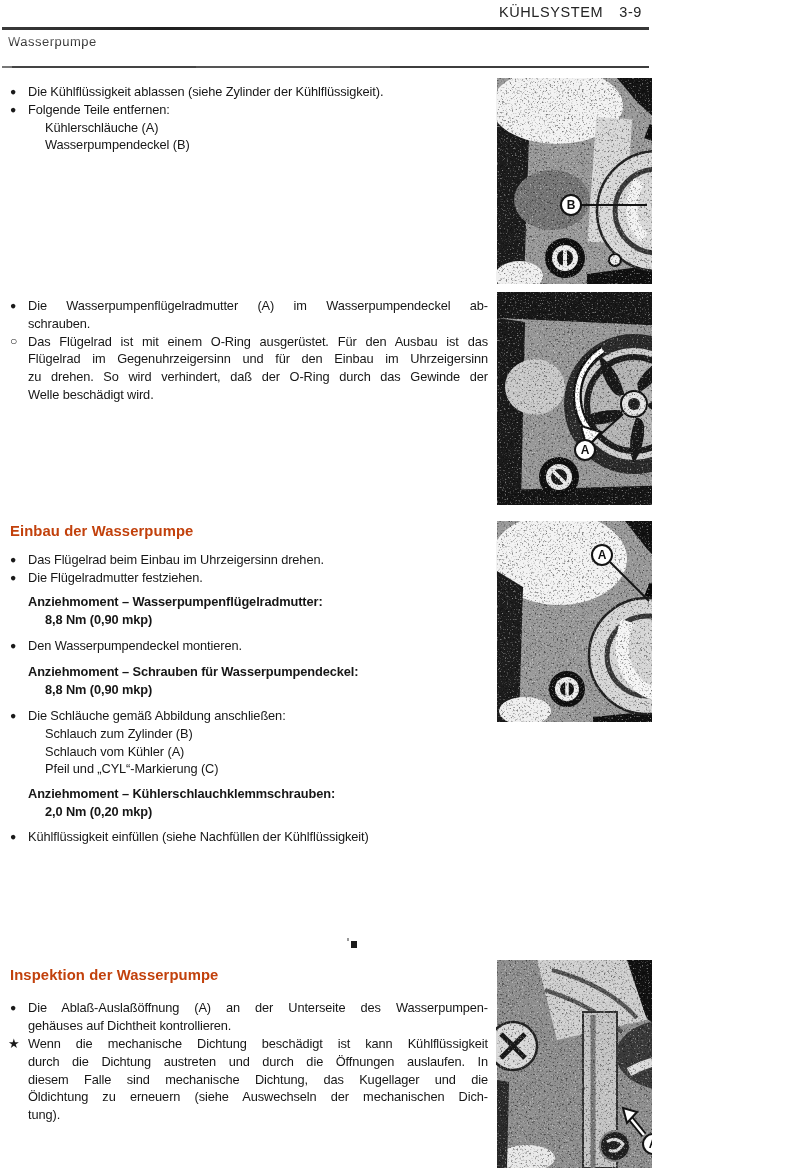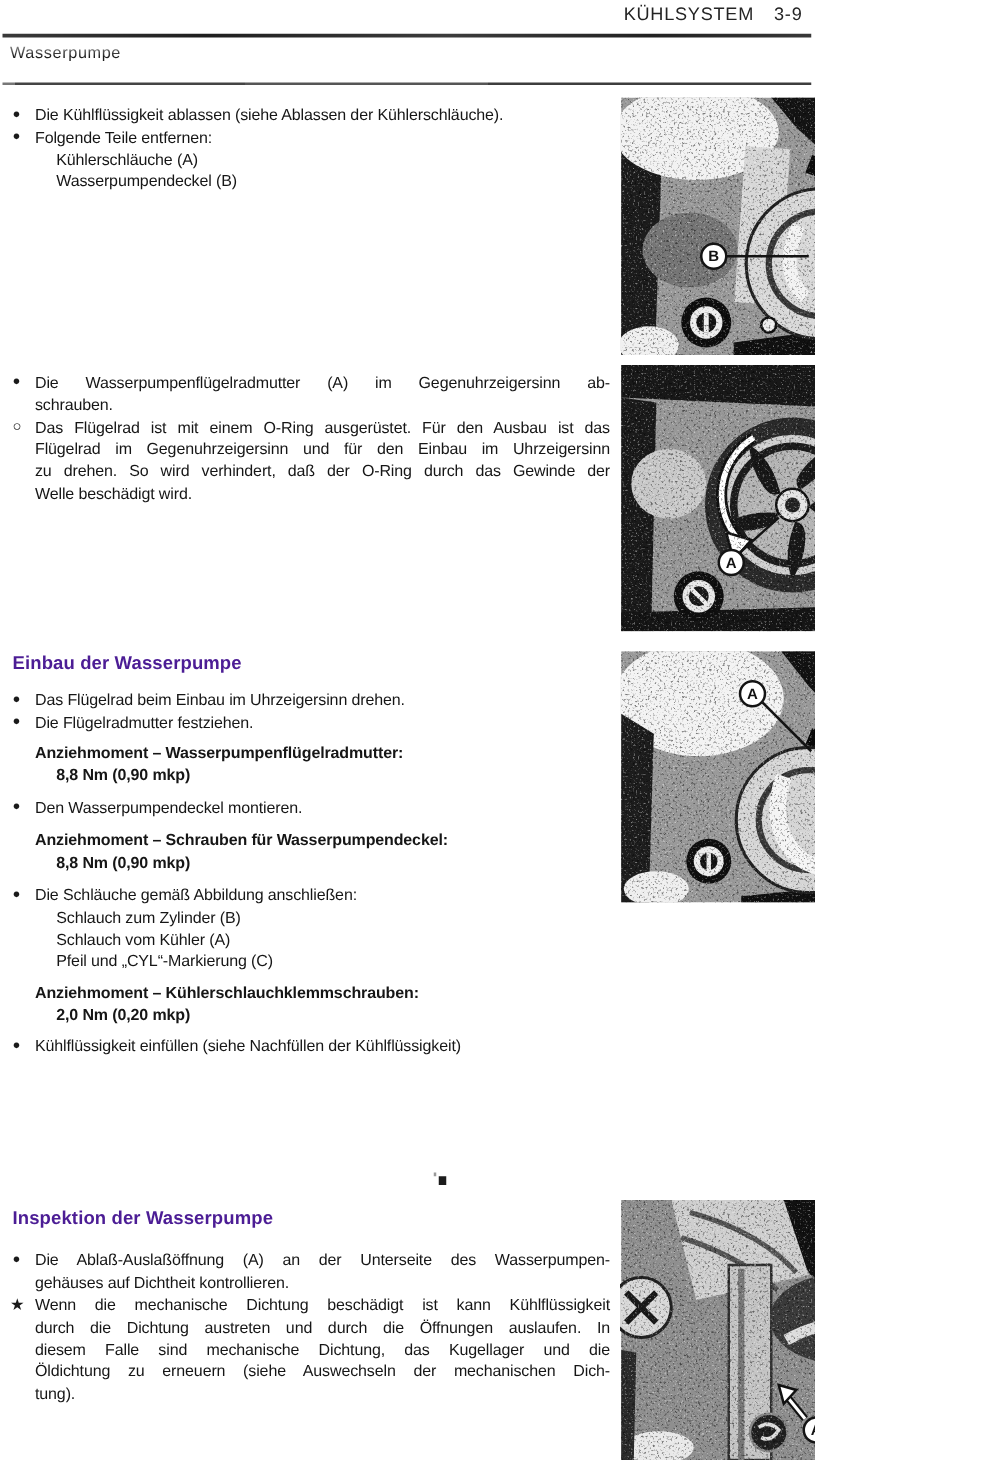--- a/index.html
+++ b/index.html
@@ -21,21 +21,21 @@
     background:linear-gradient(90deg,#777 0 10px,#444 10px 30%,#555 30% 60%,#3d3d3d 60%);}
   
   .tb{position:absolute;left:10px;width:478px;font-size:12.8px;line-height:17.8px;letter-spacing:-.1px;color:#161616;}
   .row{display:flex;}
   .mk{width:18px;flex:none;font-size:10.5px;color:#1a1a1a;}
   .mk.note{font-size:12px;}
   .mk.star{font-size:13px;margin-left:-2px;width:20px;}
   .tx{flex:1;min-width:0;}
   .sub{padding-left:17px;}
   .jl{text-align:justify;text-align-last:justify;}
-  .h2{font-weight:bold;font-size:14.8px;letter-spacing:.1px;color:#4c1d95;}
+  .h2{font-weight:bold;font-size:14.8px;letter-spacing:.1px;color:#c2410c;}
   .tq{font-weight:bold;padding-left:18px;}
   .tq .val{padding-left:17px;}
   .speck{position:absolute;top:941px;left:351px;width:6px;height:7px;background:#1c1c1c;
     box-shadow:-6px -5px 0 -2px #9a9a9a;}
   
   .fig{position:absolute;left:496px;}
   .fig svg{display:block;width:100%;height:100%;}
 </style>
 </head>
 <body>
@@ -47,38 +47,38 @@
   </div>
   <div class="rule-top"></div>
 
   <div class="title">Wasserpumpe</div>
   <div class="rule-title"></div>
 
   <div class="tb" style="top:83px;">
     <div class="row">
       <span class="mk">●</span>
       <div class="tx">
-          <div>Die Kühlflüssigkeit ablassen (siehe Ablassen der Kühlerschläuche).</div>
+          <div>Die Kühlflüssigkeit ablassen (siehe Zylinder der Kühlflüssigkeit).</div>
         </div>
     </div>
     <div class="row">
       <span class="mk">●</span>
       <div class="tx">
         <div>Folgende Teile entfernen:</div>
         <div class="sub">Kühlerschläuche (A)</div>
         <div class="sub">Wasserpumpendeckel (B)</div>
       </div>
     </div>
   </div>
 
   <div class="tb" style="top:297px;">
     <div class="row">
       <span class="mk">●</span>
       <div class="tx">
-        <div class="jl">Die Wasserpumpenflügelradmutter (A) im Gegenuhrzeigersinn ab-</div>
+        <div class="jl">Die Wasserpumpenflügelradmutter (A) im Wasserpumpendeckel ab-</div>
         <div>schrauben.</div>
       </div>
     </div>
     <div class="row">
       <span class="mk note">○</span>
       <div class="tx">
         <div class="jl">Das Flügelrad ist mit einem O-Ring ausgerüstet. Für den Ausbau ist das</div>
         <div class="jl">Flügelrad im Gegenuhrzeigersinn und für den Einbau im Uhrzeigersinn</div>
         <div class="jl">zu drehen. So wird verhindert, daß der O-Ring durch das Gewinde der</div>
         <div>Welle beschädigt wird.</div>

